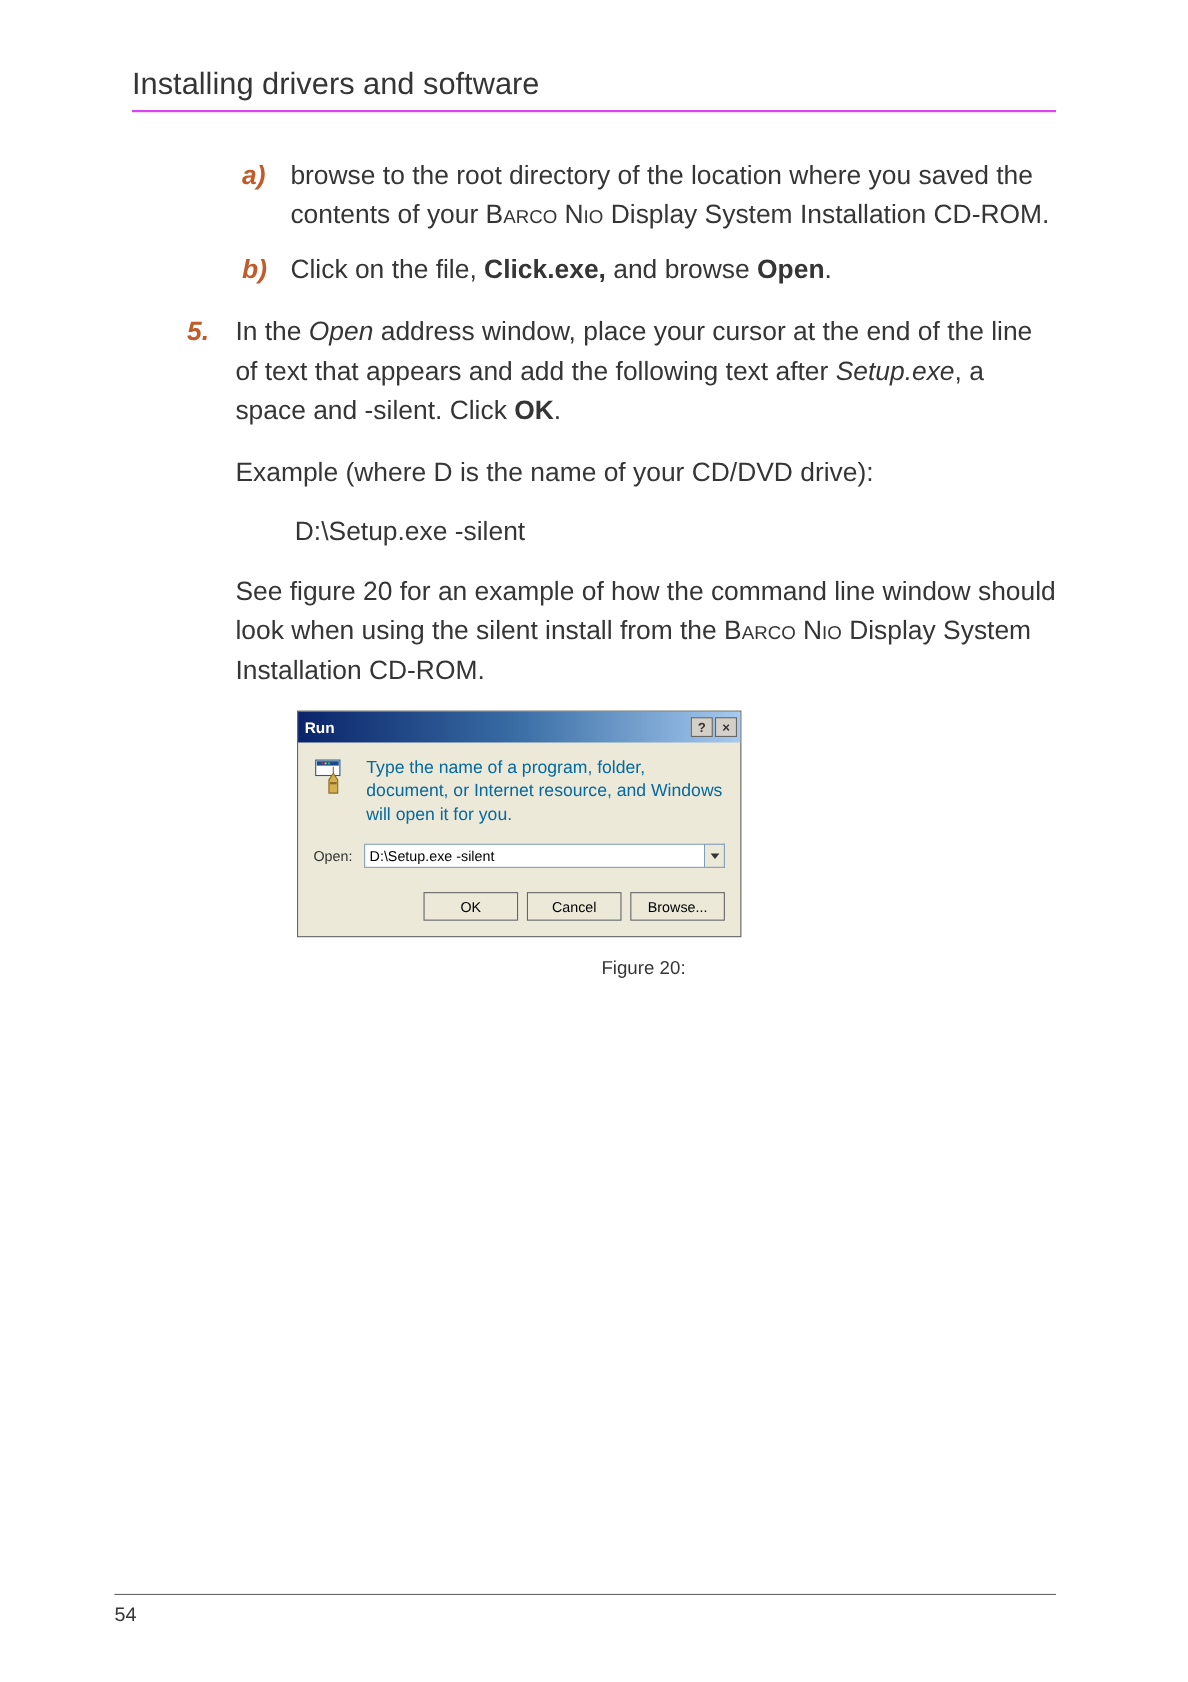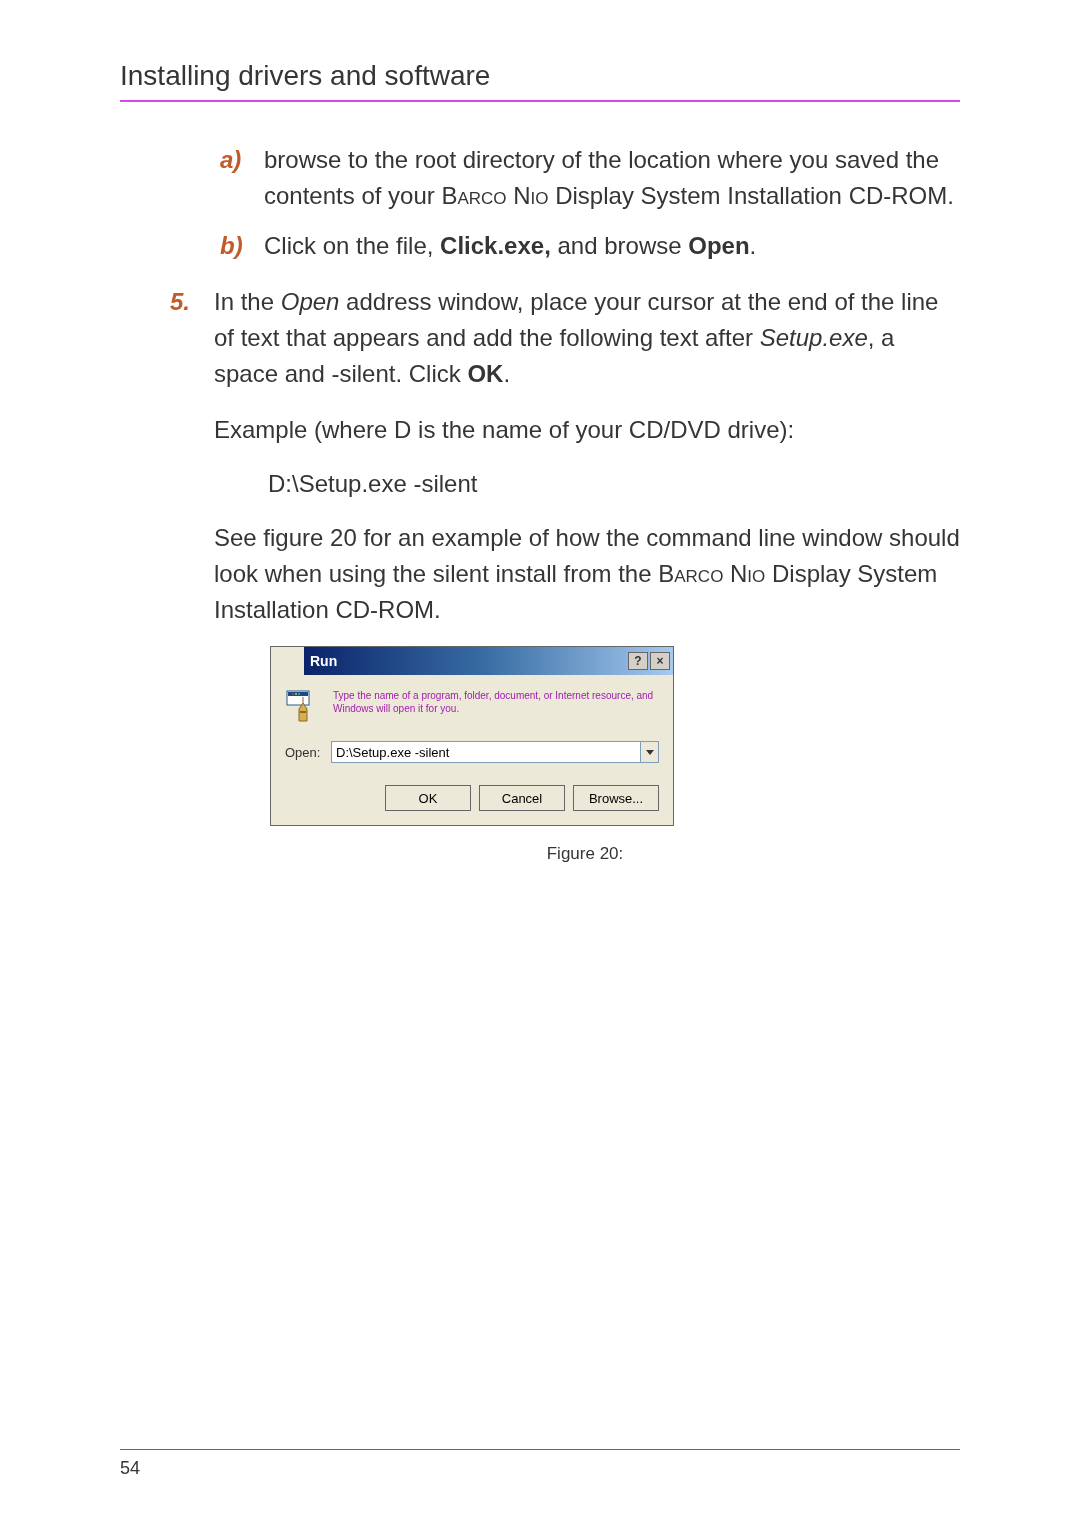--- a/index.html
+++ b/index.html
@@ -102,21 +102,20 @@
       font-family: Tahoma, Arial, sans-serif;
       font-size: 13px;
     }
     .titlebar {
       height: 28px;
       background: linear-gradient(90deg, #0a246a 0%, #3a6ea5 50%, #a6caf0 100%);
       display: flex;
       align-items: center;
       justify-content: space-between;
       padding: 0 3px 0 6px;
-      margin-left: 33px;
     }
     .titlebar-text {
       color: #fff;
       font-weight: bold;
       font-size: 14px;
     }
     .titlebar-buttons {
       display: flex;
       gap: 2px;
     }
@@ -142,22 +141,22 @@
       gap: 12px;
       margin-bottom: 16px;
     }
     .run-icon {
       width: 36px;
       height: 36px;
       position: relative;
       flex-shrink: 0;
     }
     .info-text {
-      color: #a21caf;
-      font-size: 10px;
+      color: #0369a1;
+      font-size: 16px;
       line-height: 1.3;
     }
     .open-row {
       display: flex;
       align-items: center;
       gap: 6px;
       margin-bottom: 22px;
     }
     .open-label {
       font-size: 13px;
@@ -214,21 +213,21 @@
       text-align: center;
       font-size: 17px;
       font-family: 'Segoe UI', 'Helvetica Neue', Arial, sans-serif;
       font-weight: 300;
       margin-top: 18px;
       margin-left: -60px;
     }
     .footer {
       position: absolute;
       bottom: 50px;
-      left: 120px;
+      left: 104px;
       right: 120px;
       border-top: 1px solid #666;
       padding-top: 8px;
     }
     .page-num {
       font-size: 18px;
       font-family: 'Segoe UI', 'Helvetica Neue', Arial, sans-serif;
     }
   </style>
 </head>

